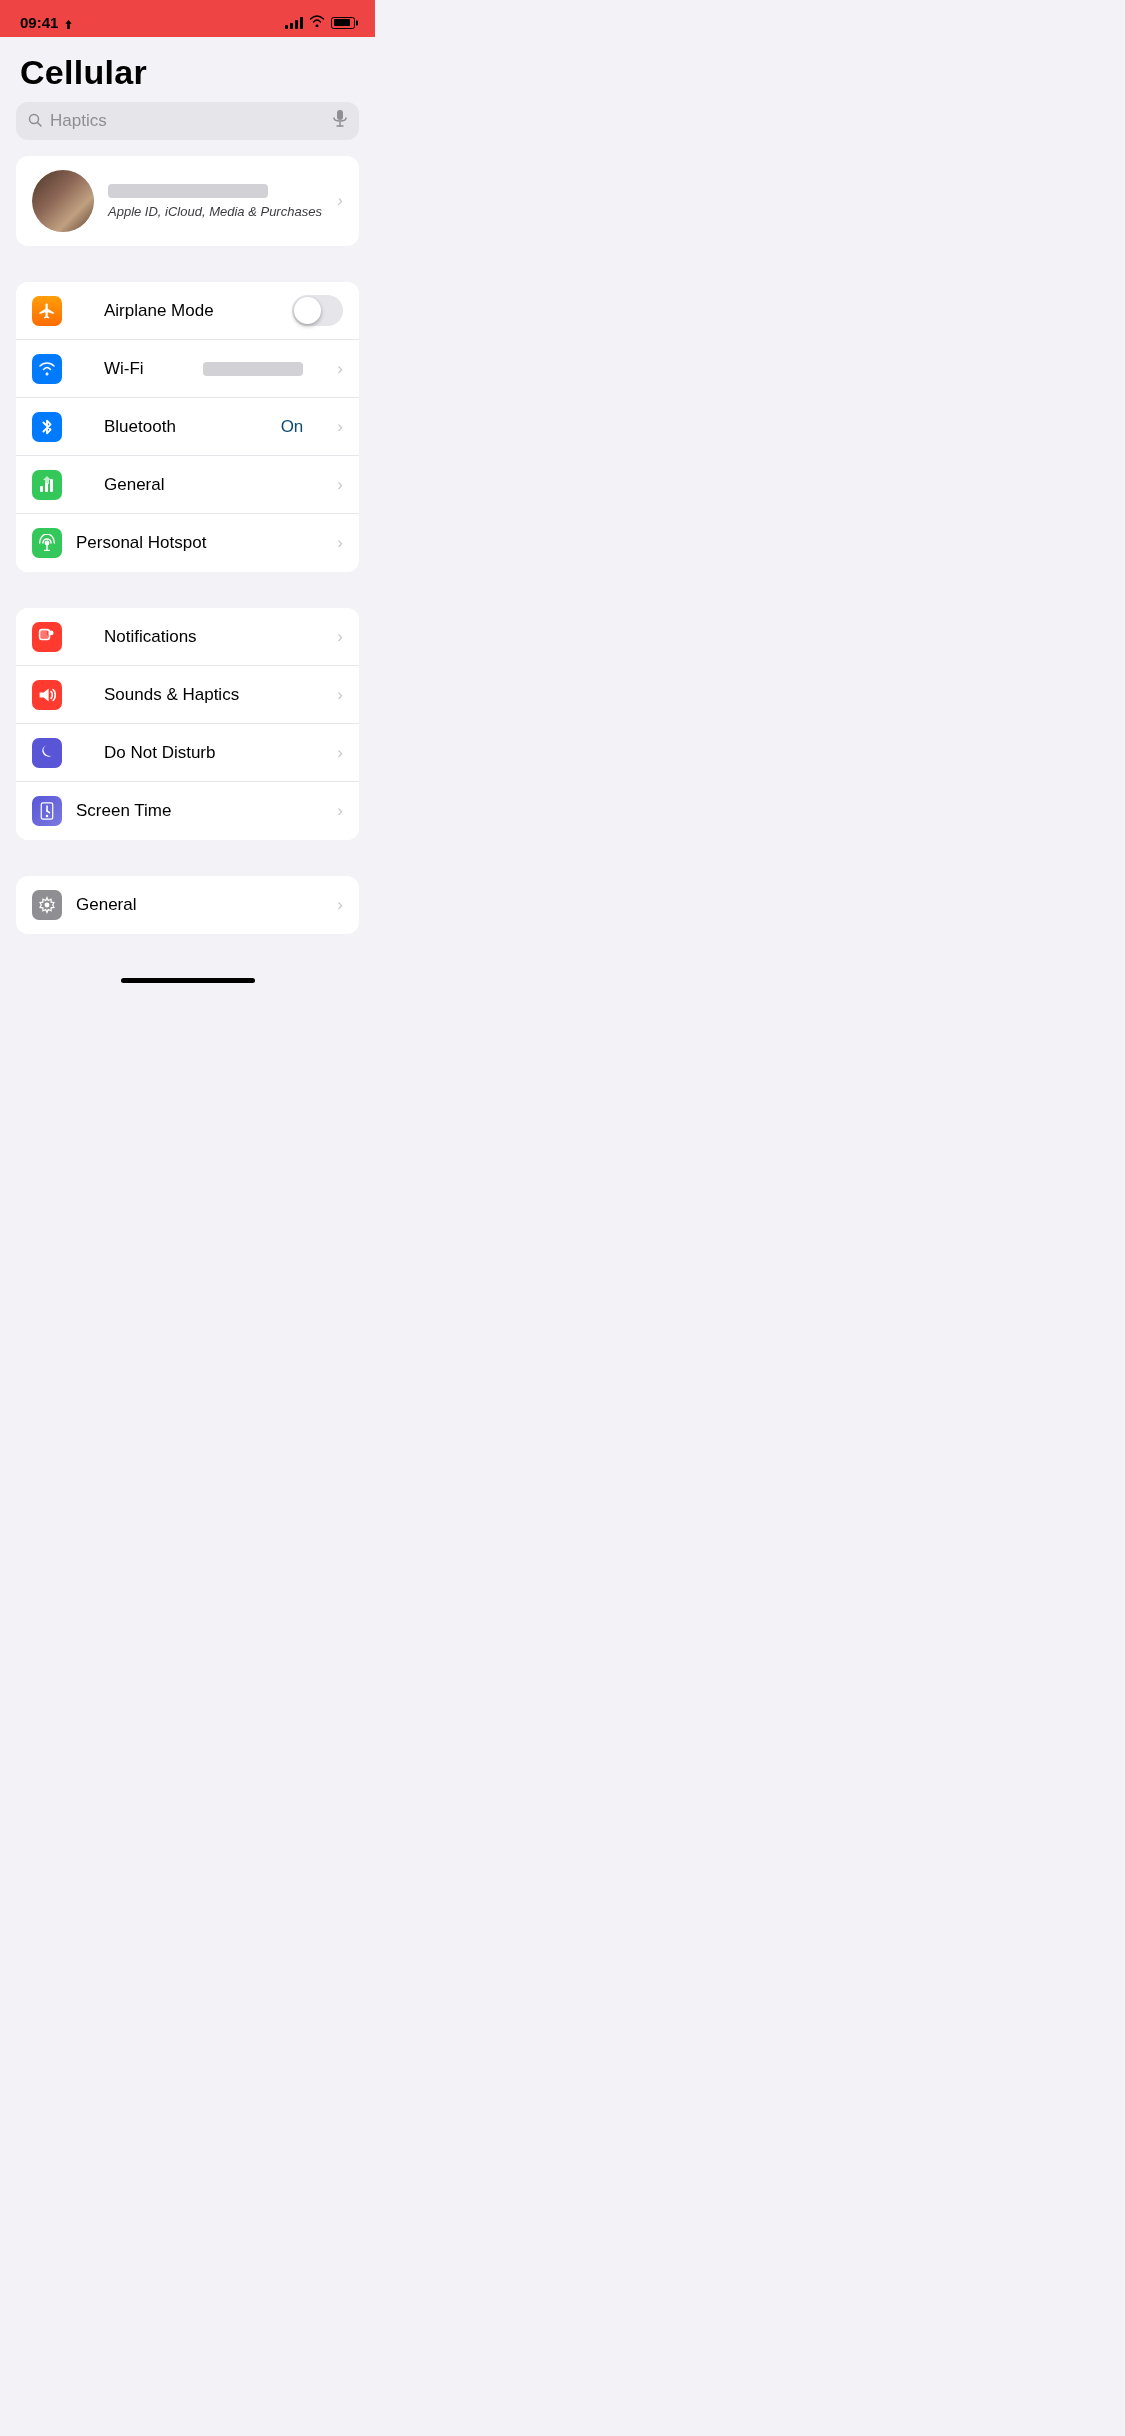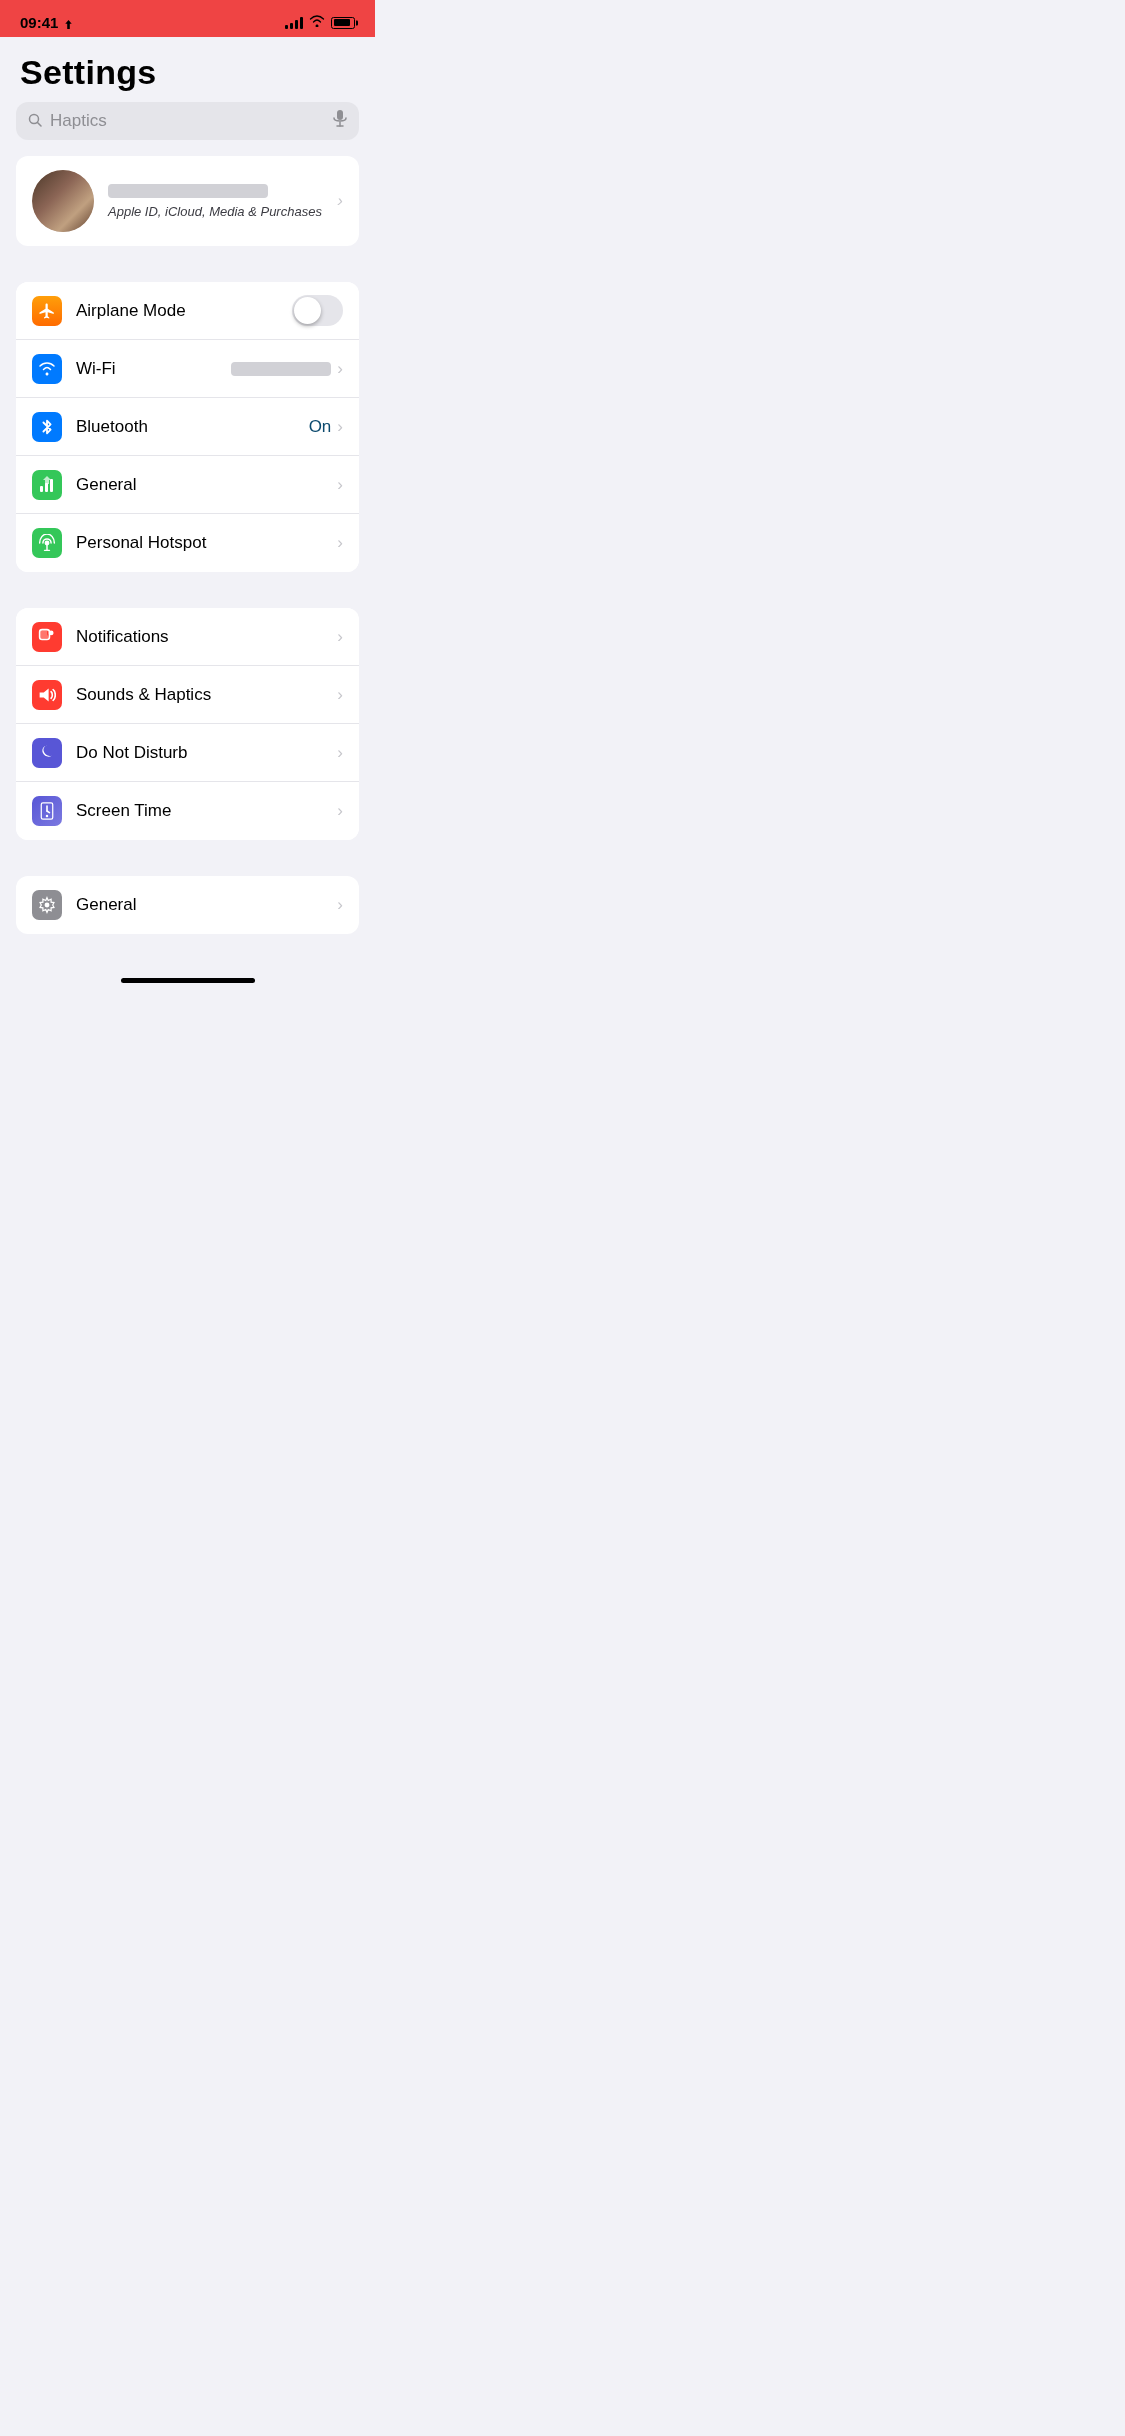--- a/index.html
+++ b/index.html
@@ -185,20 +185,21 @@
     .settings-row {
       display: flex;
       align-items: center;
       padding: 12px 16px;
       background: #fff;
       min-height: 58px;
       cursor: pointer;
     }
     .settings-row:not(:last-child) {
       border-bottom: 0.5px solid #e5e5ea;
+      gap: 28px;
     }
     .row-icon {
       width: 30px;
       height: 30px;
       border-radius: 7px;
       margin-right: 14px;
       display: flex;
       align-items: center;
       justify-content: center;
       flex-shrink: 0;
@@ -286,21 +287,21 @@
         <path d="M1.5 4C3.4 2.1 5.6 1 8 1 C10.4 1 12.6 2.1 14.5 4" stroke="black" stroke-width="1.3" fill="none" stroke-linecap="round"></path>
       </svg>
     </span>
     <div class="battery-icon">
       <div class="battery-fill"></div>
     </div>
   </div>
 </div>
 
 <div class="page-title">
-  <h1>Settings</h1>
+  <h1>Cellular</h1>
 </div>
 
 <div class="search-bar">
   <span class="search-icon-svg">
     <svg width="14" height="14" viewBox="0 0 14 14" fill="#8e8e93">
       <circle cx="6" cy="6" r="4.5" stroke="#8e8e93" stroke-width="1.5" fill="none"></circle>
       <line x1="9.5" y1="9.5" x2="13" y2="13" stroke="#8e8e93" stroke-width="1.5" stroke-linecap="round"></line>
     </svg>
   </span>
   <span class="search-input-text">Haptics</span>

